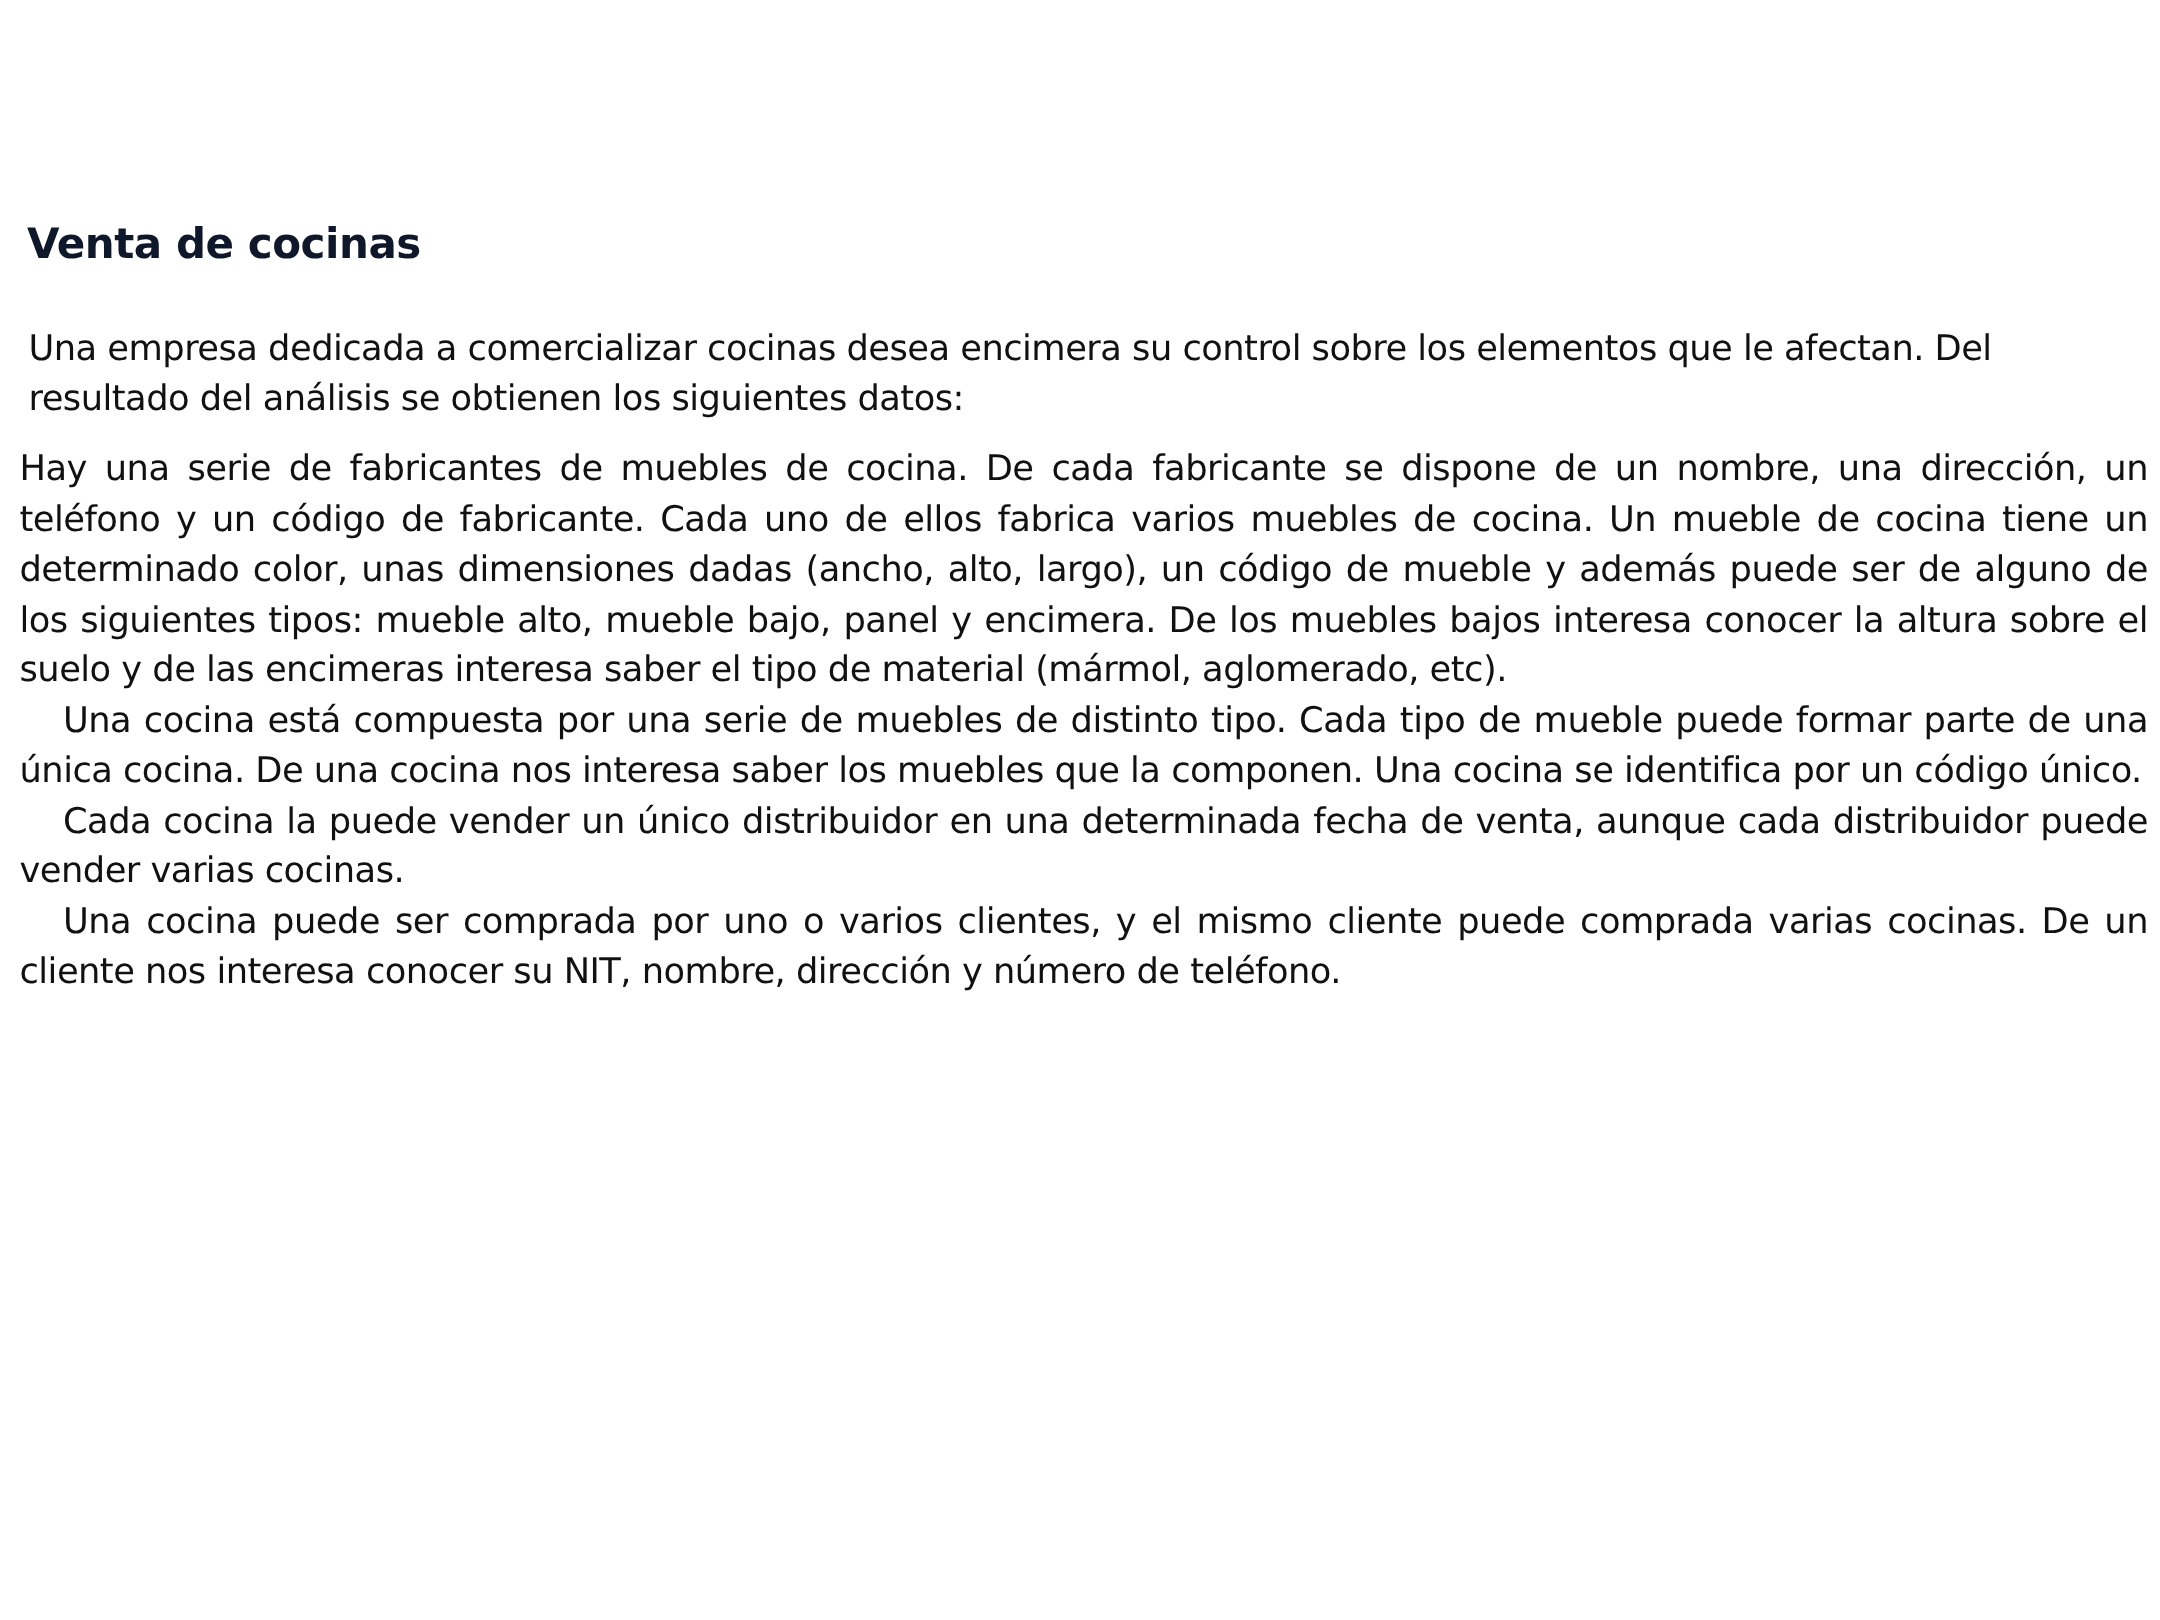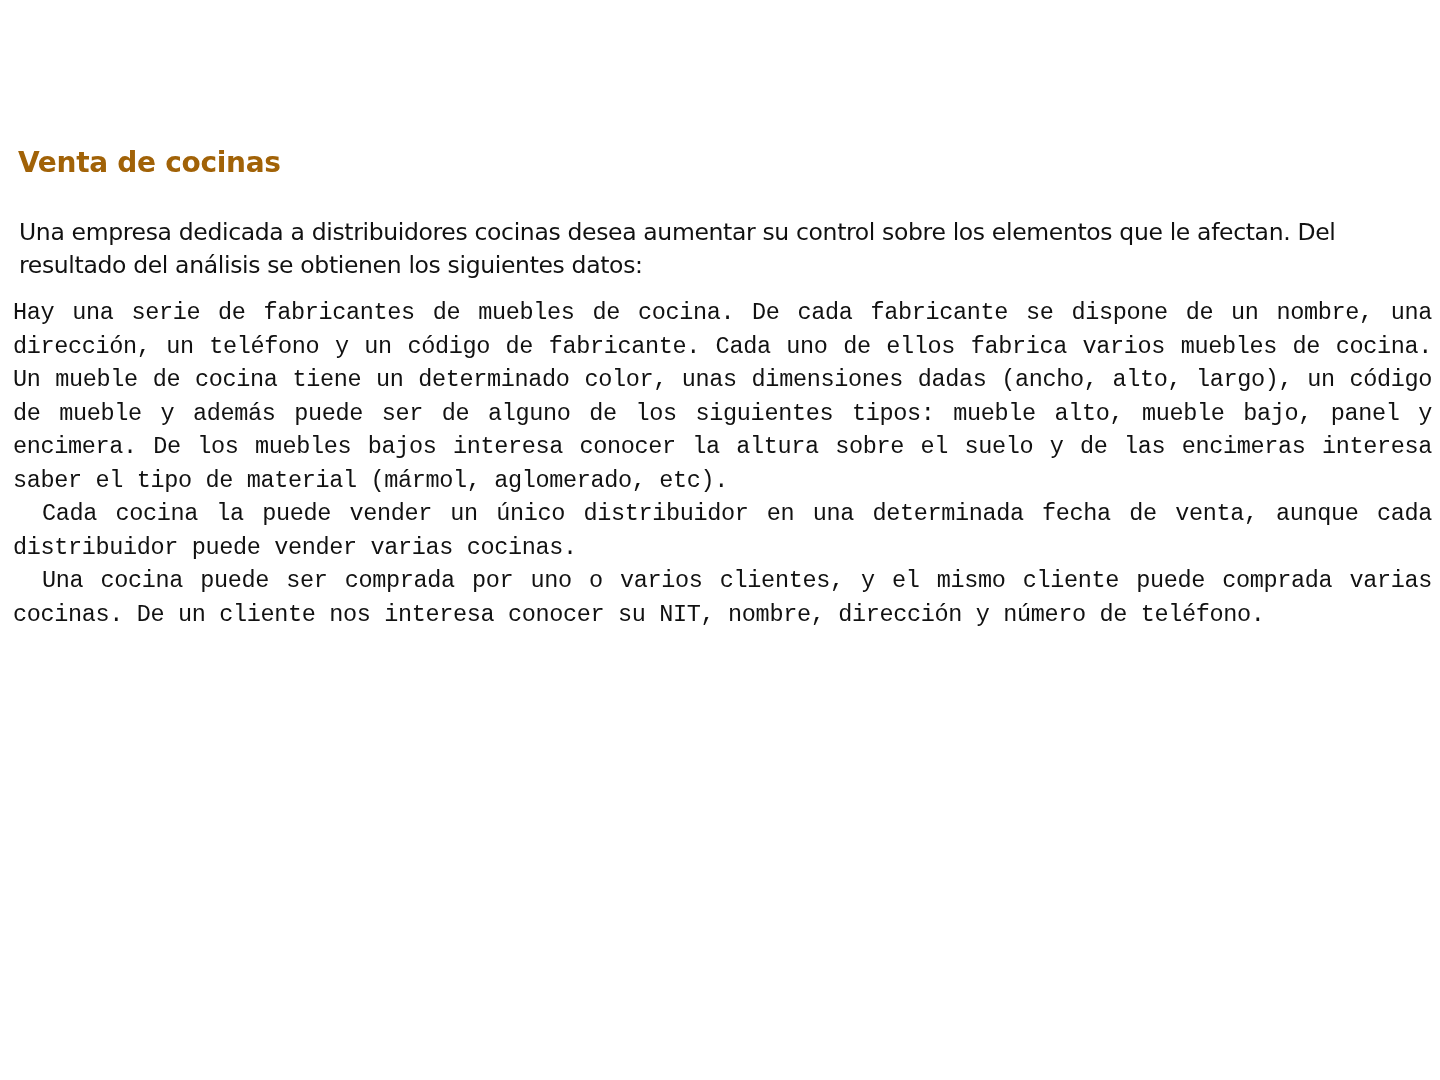--- a/index.html
+++ b/index.html
@@ -16,56 +16,56 @@
     color: #111111;
   }
   .title {
     position: absolute;
     left: 18px;
     top: 146px;
     margin: 0;
     font-size: 28px;
     font-weight: bold;
     letter-spacing: -0.3px;
-    color: #a16207;
+    color: #0f172a;
   }
   .intro {
     position: absolute;
     left: 19px;
     top: 216px;
     width: 1410px;
     margin: 0;
     font-size: 23.5px;
     line-height: 33px;
     letter-spacing: -0.35px;
   }
   .body-text {
     position: absolute;
     left: 13px;
     top: 296px;
     width: 1419px;
     margin: 0;
-    font-family: Liberation Mono, monospace;
   }
   .body-text p {
     margin: 0;
     font-size: 23.5px;
     line-height: 33.5px;
     letter-spacing: -0.35px;
     text-align: justify;
     text-align-last: left;
   }
   .body-text p.indent {
     text-indent: 29px;
   }
 </style>
 </head>
 <body>
 
 <h1 class="title">Venta de cocinas</h1>
 
-<p class="intro">Una empresa dedicada a distribuidores cocinas desea aumentar su control sobre los elementos que le afectan. Del resultado del análisis se obtienen los siguientes datos:</p>
+<p class="intro">Una empresa dedicada a comercializar cocinas desea encimera su control sobre los elementos que le afectan. Del resultado del análisis se obtienen los siguientes datos:</p>
 
 <div class="body-text">
   <p>Hay una serie de fabricantes de muebles de cocina. De cada fabricante se dispone de un nombre, una dirección, un teléfono y un código de fabricante. Cada uno de ellos fabrica varios muebles de cocina. Un mueble de cocina tiene un determinado color, unas dimensiones dadas (ancho, alto, largo), un código de mueble y además puede ser de alguno de los siguientes tipos: mueble alto, mueble bajo, panel y encimera. De los muebles bajos interesa conocer la altura sobre el suelo y de las encimeras interesa saber el tipo de material (mármol, aglomerado, etc).</p>
+  <p class="indent">Una cocina está compuesta por una serie de muebles de distinto tipo. Cada tipo de mueble puede formar parte de una única cocina. De una cocina nos interesa saber los muebles que la componen. Una cocina se identifica por un código único.</p>
   <p class="indent">Cada cocina la puede vender un único distribuidor en una determinada fecha de venta, aunque cada distribuidor puede vender varias cocinas.</p>
   <p class="indent">Una cocina puede ser comprada por uno o varios clientes, y el mismo cliente puede comprada varias cocinas. De un cliente nos interesa conocer su NIT, nombre, dirección y número de teléfono.</p>
 </div>
 
 </body></html>

